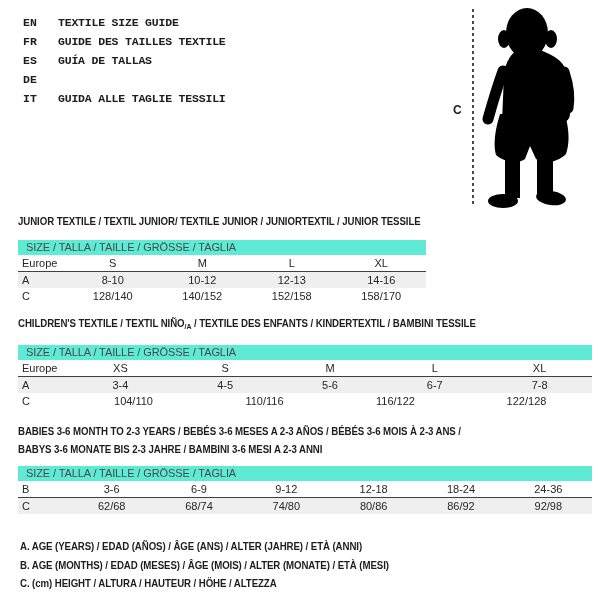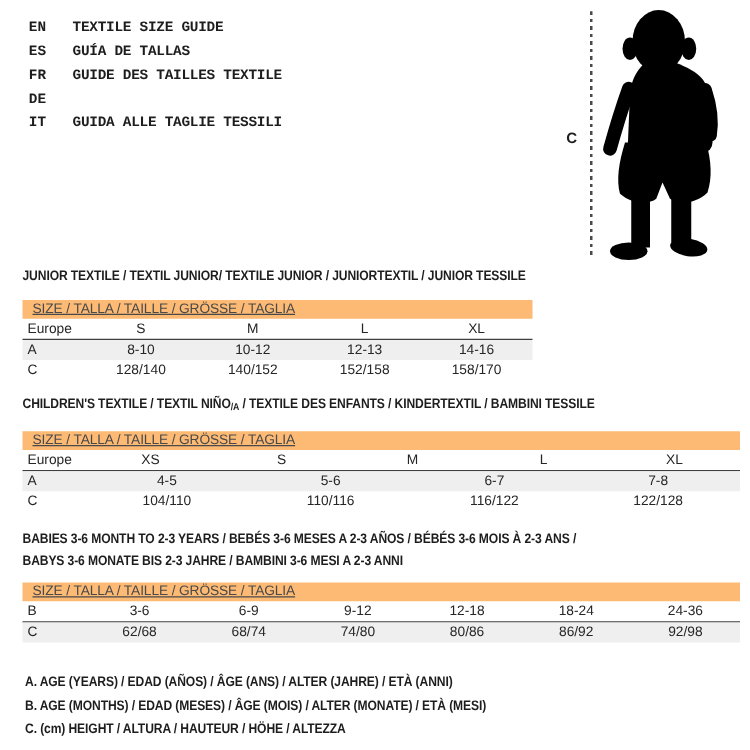--- a/index.html
+++ b/index.html
@@ -23,47 +23,47 @@
   
   .sec-title{
     position:absolute;left:18px;font-weight:bold;font-size:11px;white-space:nowrap;
     transform:scaleX(0.88);transform-origin:0 0;letter-spacing:-0.1px;
   }
   .sec-title .sub{font-size:8px;position:relative;top:2px;}
   .sec-title.multiline{line-height:18px;}
   
   .size-table{position:absolute;left:18px;}
   .bar{
-    height:15px;line-height:15px;background:#fdba74;color:#4a4a4a;
-    font-size:11px;padding-left:8px;letter-spacing:-0.1px;white-space:nowrap;overflow:hidden;text-decoration:underline;
+    height:15px;line-height:15px;background:#5eead4;color:#4a4a4a;
+    font-size:11px;padding-left:8px;letter-spacing:-0.1px;white-space:nowrap;overflow:hidden;
   }
   .trow{display:flex;height:16px;line-height:16px;font-size:11px;color:#262626;}
   .trow .lbl{flex:0 0 46px;padding-left:4px;text-align:left;}
   .trow .cell{flex:1 1 0;text-align:center;}
   .trow.first{border-bottom:1.5px solid #3f3f3f;}
   .trow.stripe{background:#efefef;}
   
   .footnotes{position:absolute;left:20px;top:537px;font-weight:bold;font-size:11px;line-height:18.5px;}
   .fn{white-space:nowrap;transform:scaleX(0.88);transform-origin:0 50%;letter-spacing:-0.1px;}
 </style>
 </head>
 <body>
 
 <div class="langs">
   <div class="lang-row">
     <span class="lang-code">EN</span>
     <span class="lang-text">TEXTILE SIZE GUIDE</span>
   </div>
   <div class="lang-row">
+    <span class="lang-code">FR</span>
+    <span class="lang-text">GUIDE DES TAILLES TEXTILE</span>
+  </div>
+  <div class="lang-row">
     <span class="lang-code">ES</span>
     <span class="lang-text">GUÍA DE TALLAS</span>
-  </div>
-  <div class="lang-row">
-    <span class="lang-code">FR</span>
-    <span class="lang-text">GUIDE DES TAILLES TEXTILE</span>
   </div>
   <div class="lang-row">
     <span class="lang-code">DE</span>
   </div>
   <div class="lang-row">
     <span class="lang-code">IT</span>
     <span class="lang-text">GUIDA ALLE TAGLIE TESSILI</span>
   </div>
 </div>
 
@@ -128,20 +128,21 @@
   <div class="trow first">
     <div class="lbl">Europe</div>
     <div class="cell">XS</div>
     <div class="cell">S</div>
     <div class="cell">M</div>
     <div class="cell">L</div>
     <div class="cell">XL</div>
   </div>
   <div class="trow stripe">
     <div class="lbl">A</div>
+    <div class="cell">3-4</div>
     <div class="cell">4-5</div>
     <div class="cell">5-6</div>
     <div class="cell">6-7</div>
     <div class="cell">7-8</div>
   </div>
   <div class="trow">
     <div class="lbl">C</div>
     <div class="cell">104/110</div>
     <div class="cell">110/116</div>
     <div class="cell">116/122</div>

